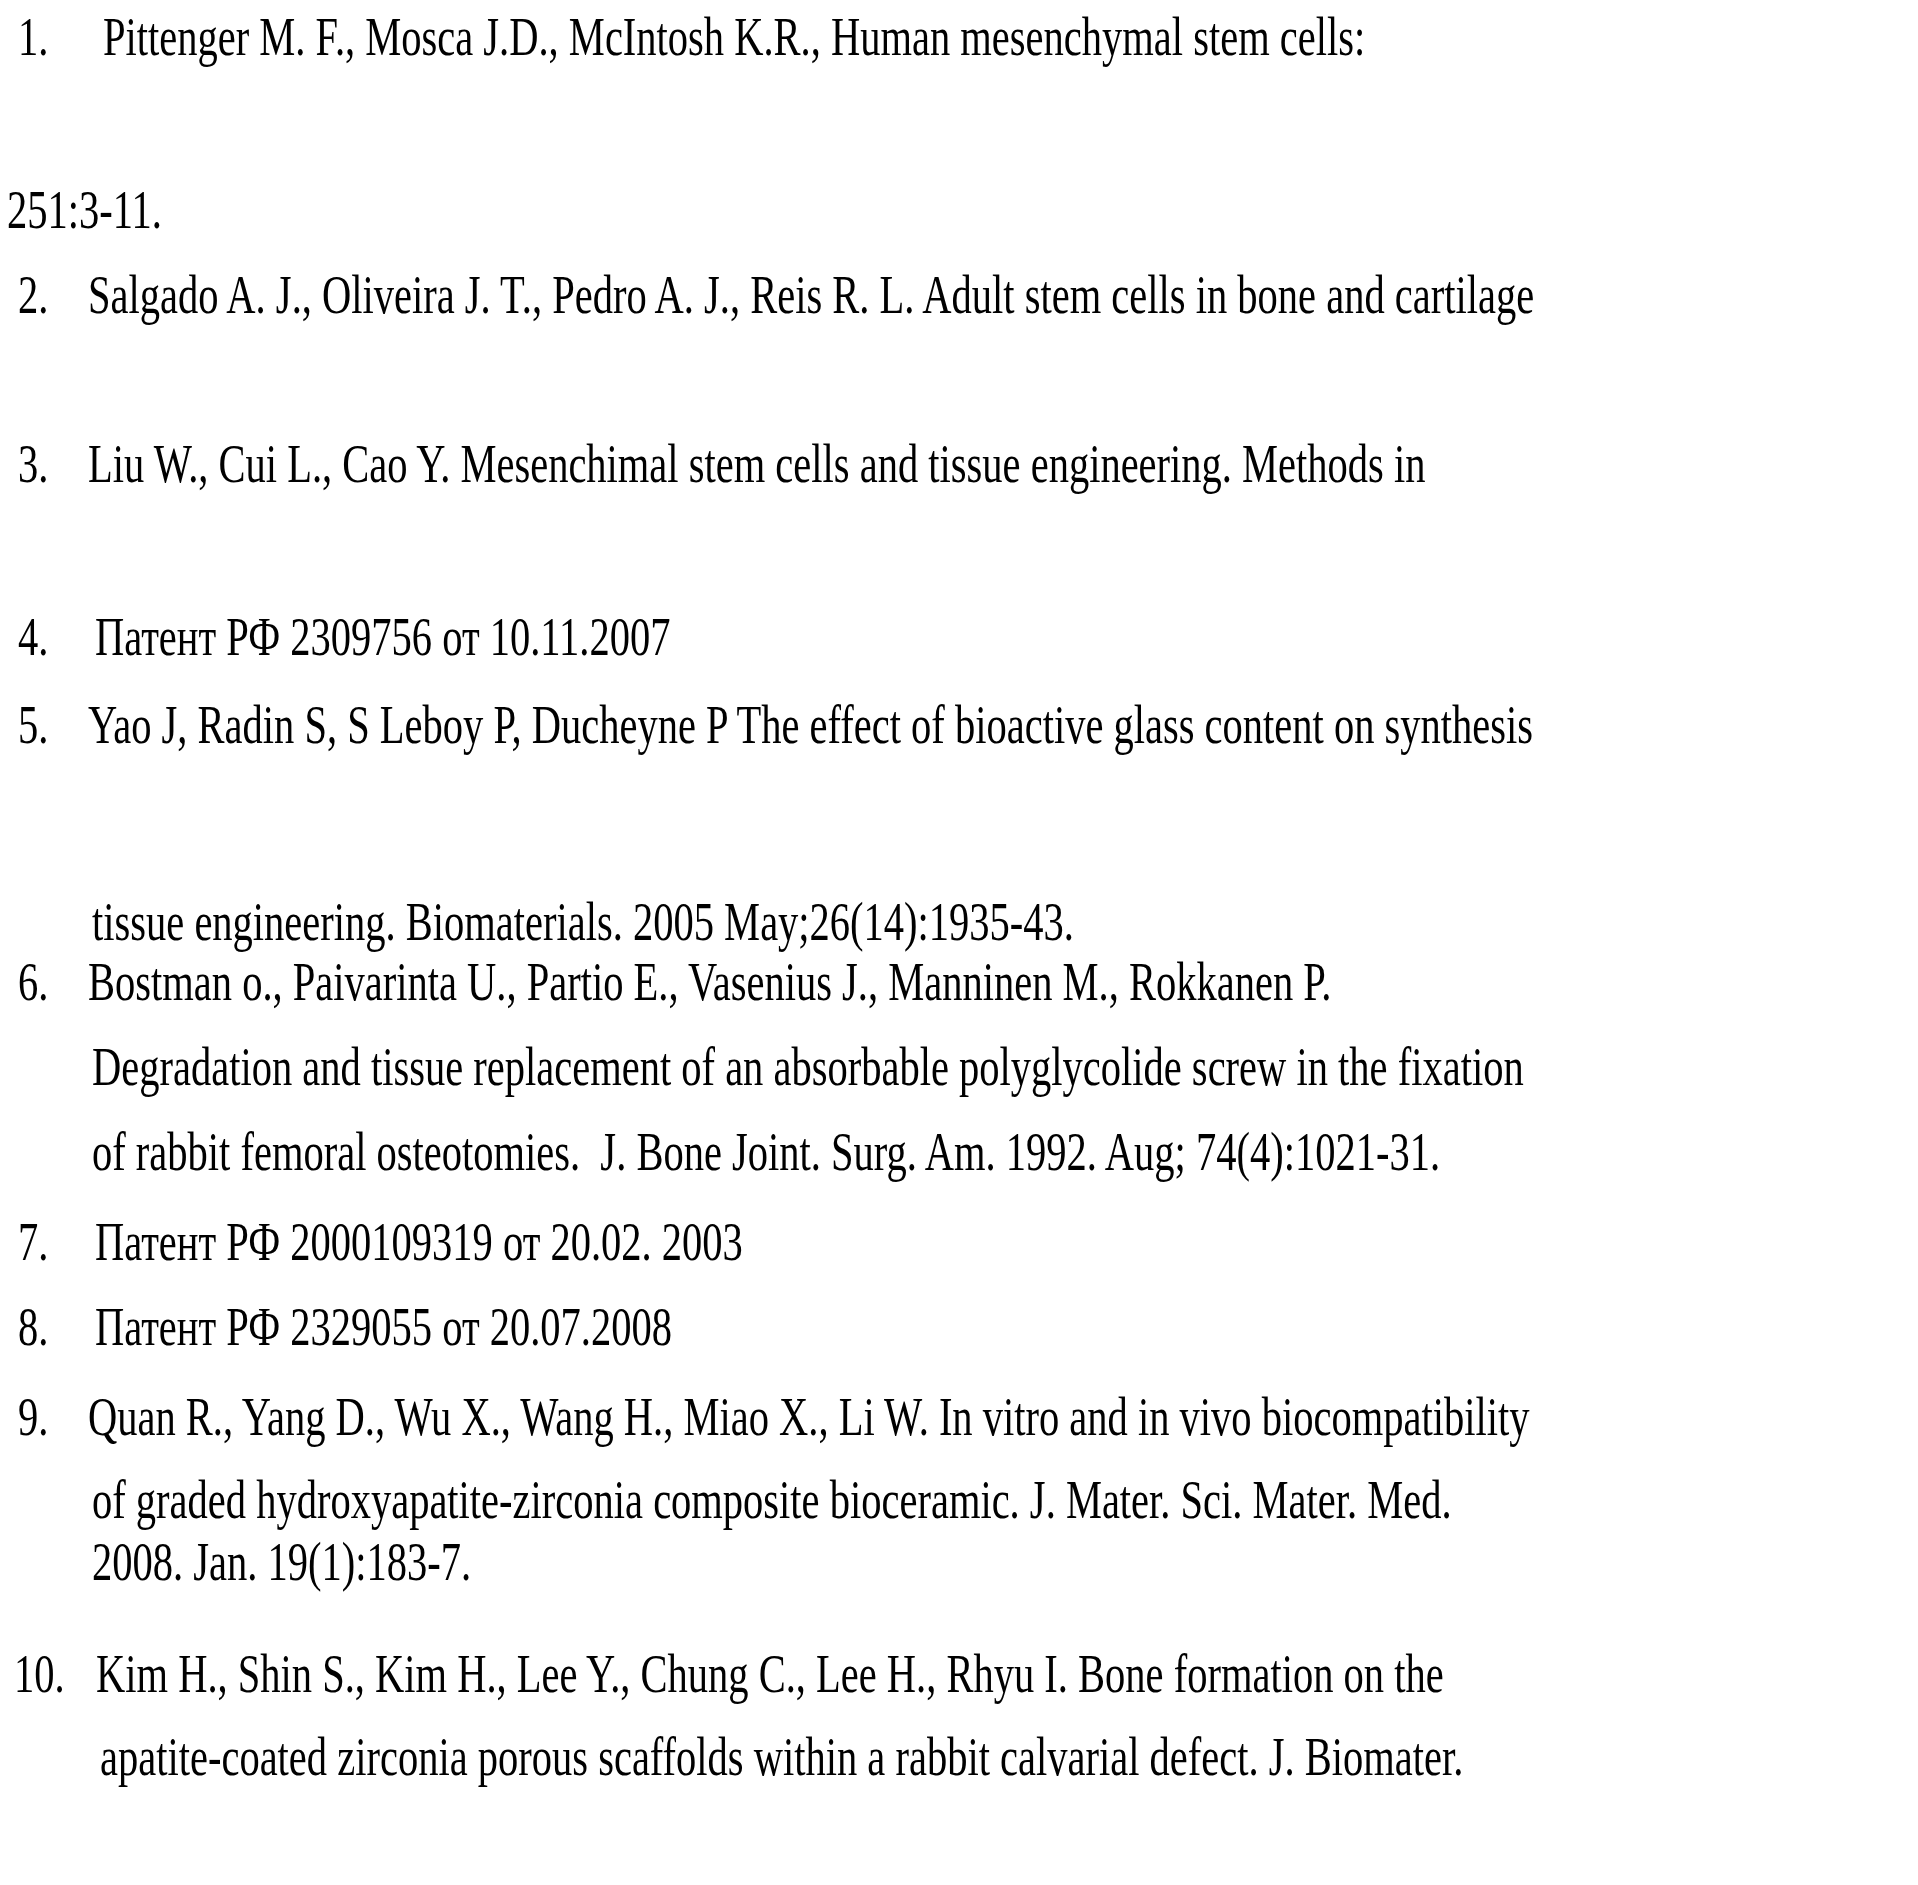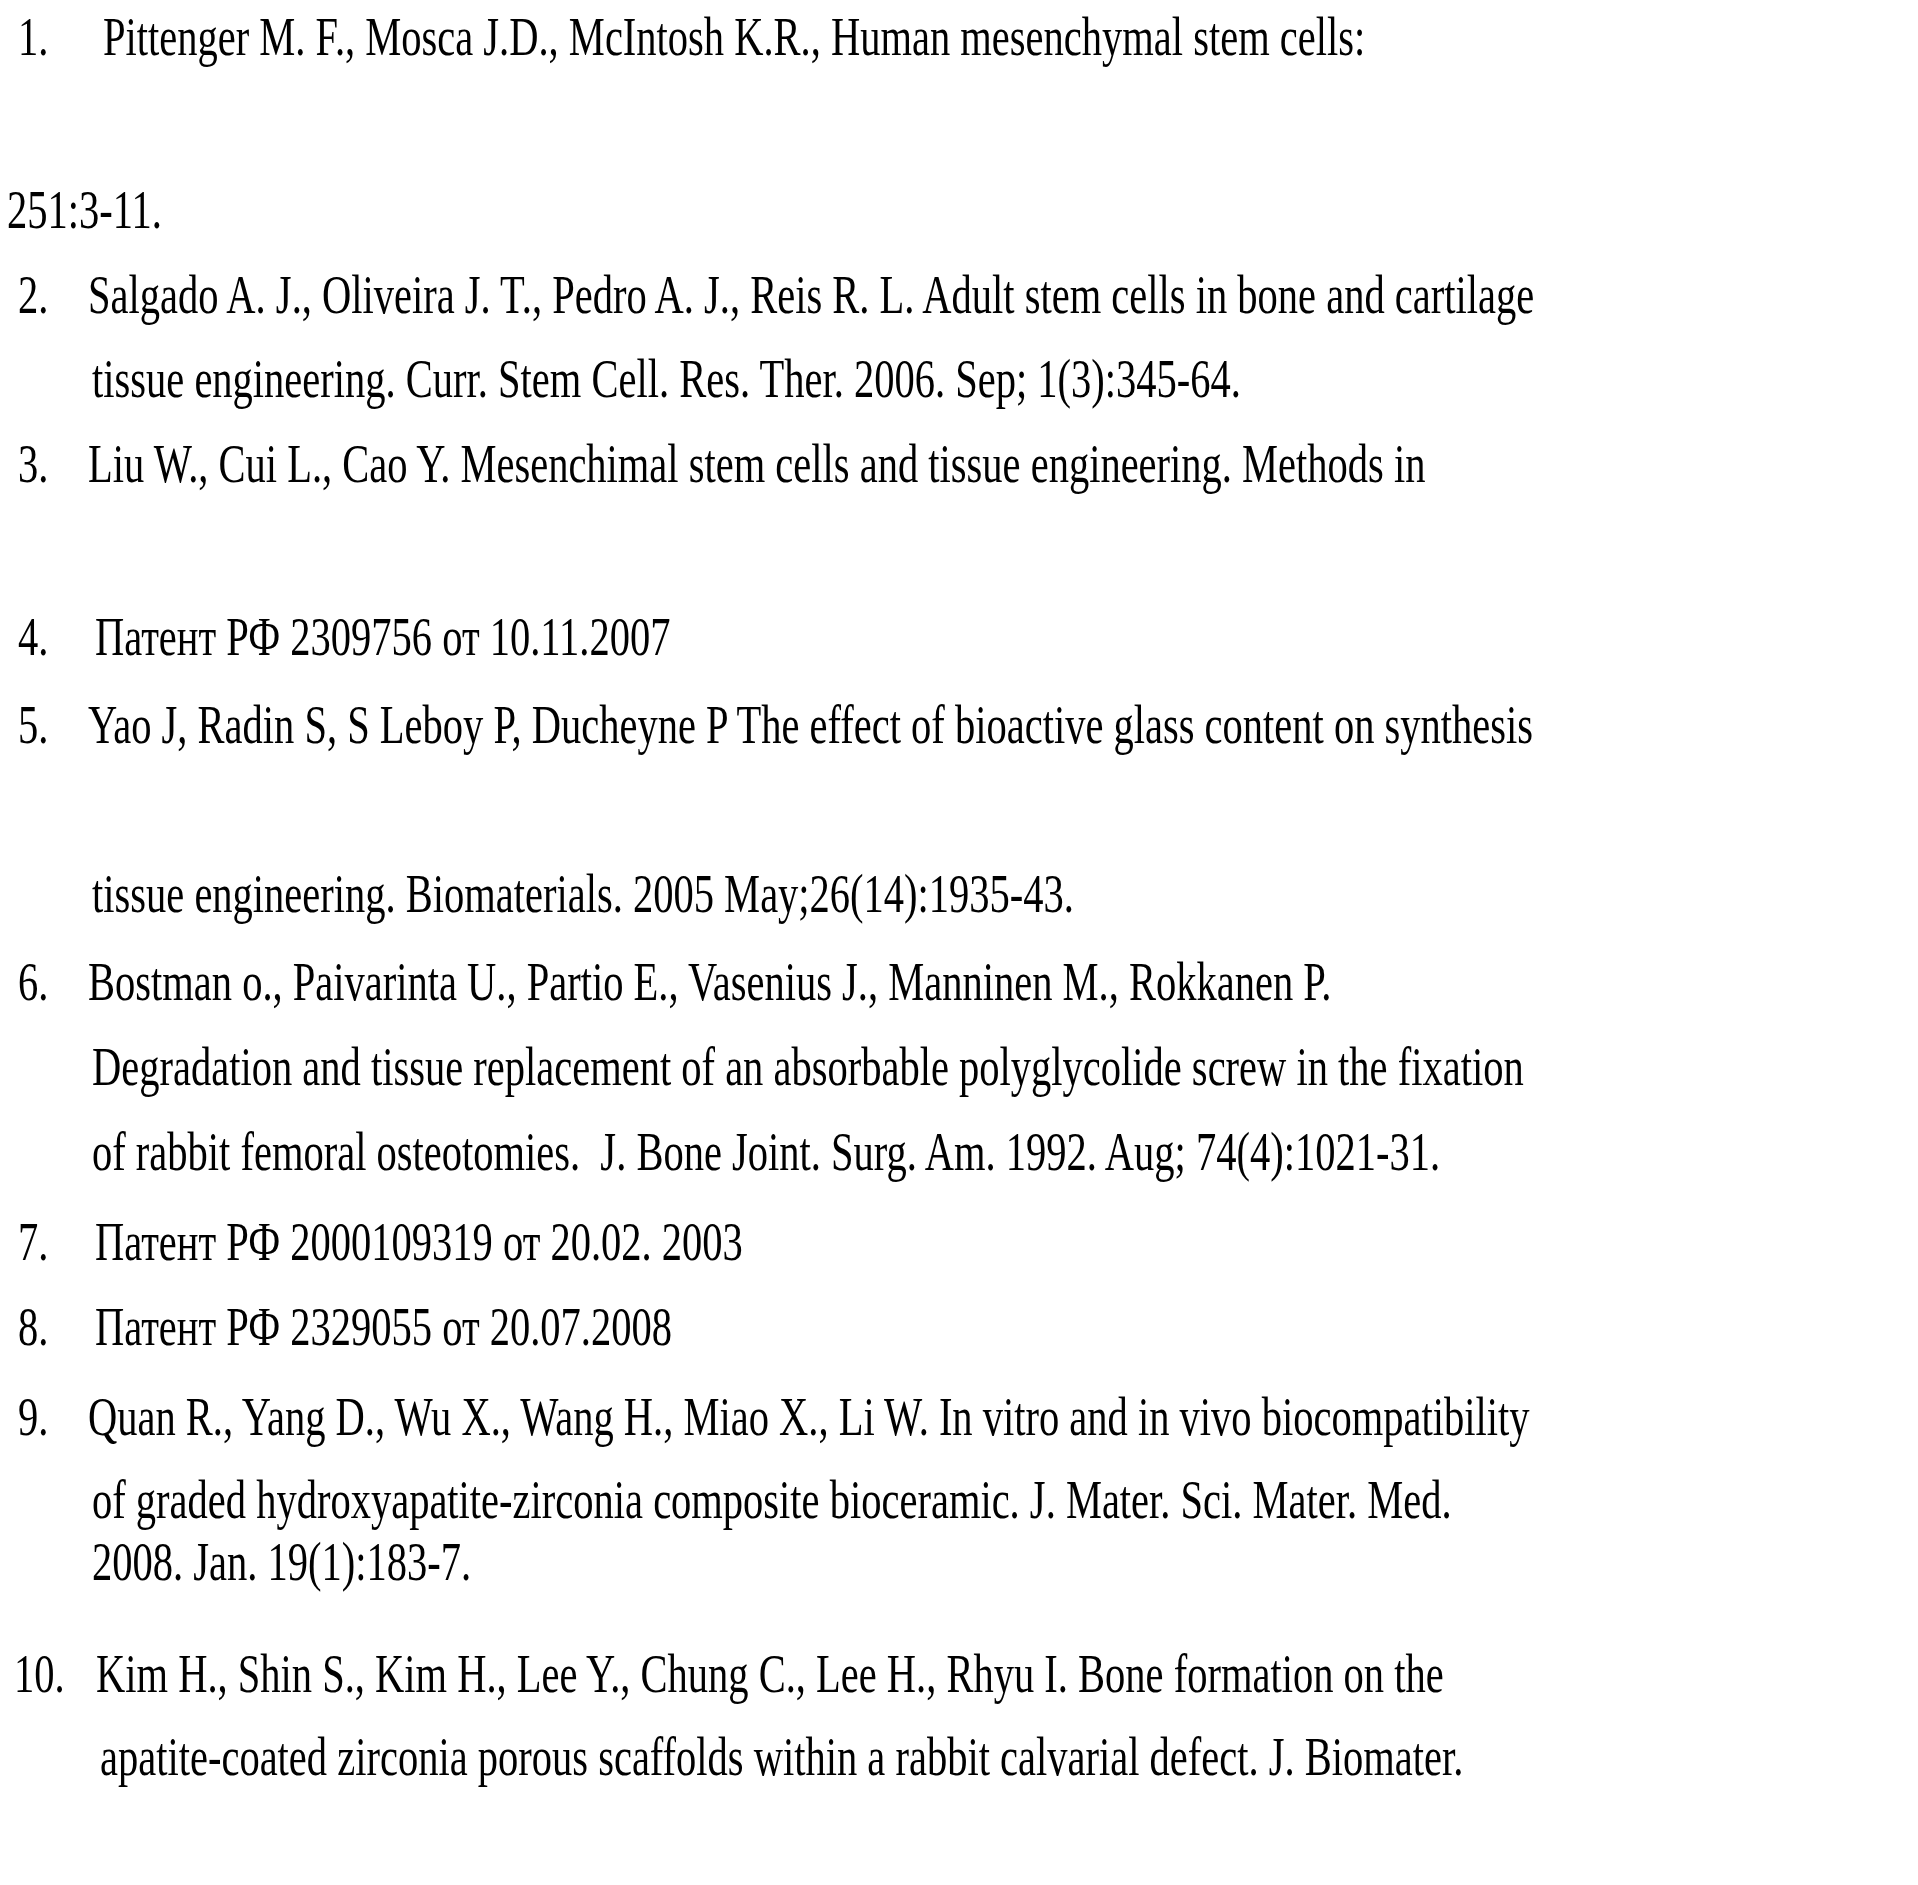--- a/index.html
+++ b/index.html
@@ -43,39 +43,36 @@
     <span class="tx" style="left:103px">Pittenger M. F., Mosca J.D., McIntosh K.R., Human mesenchymal stem cells:</span>
   </div>
   <div class="line" style="top:179px">
     <span class="tx" style="left:7px">251:3-11.</span>
   </div>
 
   <div class="line" style="top:264px">
     <span class="mk" style="left:18px">2.</span>
     <span class="tx" style="left:88px">Salgado A. J., Oliveira J. T., Pedro A. J., Reis R. L. Adult stem cells in bone and cartilage</span>
   </div>
-  <div class="line" style="top:348px">
-    <span class="tx" style="left:92px">tissue engineering. Curr. Stem Cell. Res. Ther. 2006. Sep; 1(3):345-64.</span>
-  </div>
 
   <div class="line" style="top:433px">
     <span class="mk" style="left:18px">3.</span>
     <span class="tx" style="left:88px">Liu W., Cui L., Cao Y. Mesenchimal stem cells and tissue engineering. Methods in</span>
   </div>
 
   <div class="line" style="top:606px">
     <span class="mk" style="left:18px">4.</span>
     <span class="tx" style="left:95px">Патент РФ 2309756 от 10.11.2007</span>
   </div>
 
   <div class="line" style="top:694px">
     <span class="mk" style="left:18px">5.</span>
     <span class="tx" style="left:88px">Yao J, Radin S, S Leboy P, Ducheyne P The effect of bioactive glass content on synthesis</span>
   </div>
-  <div class="line" style="top:863px">
+  <div class="line" style="top:891px">
     <span class="tx" style="left:92px">tissue engineering. Biomaterials. 2005 May;26(14):1935-43.</span>
   </div>
 
   <div class="line" style="top:951px">
     <span class="mk" style="left:18px">6.</span>
     <span class="tx" style="left:88px">Bostman o., Paivarinta U., Partio E., Vasenius J., Manninen M., Rokkanen P.</span>
   </div>
   <div class="line" style="top:1036px">
     <span class="tx" style="left:92px">Degradation and tissue replacement of an absorbable polyglycolide screw in the fixation</span>
   </div>

